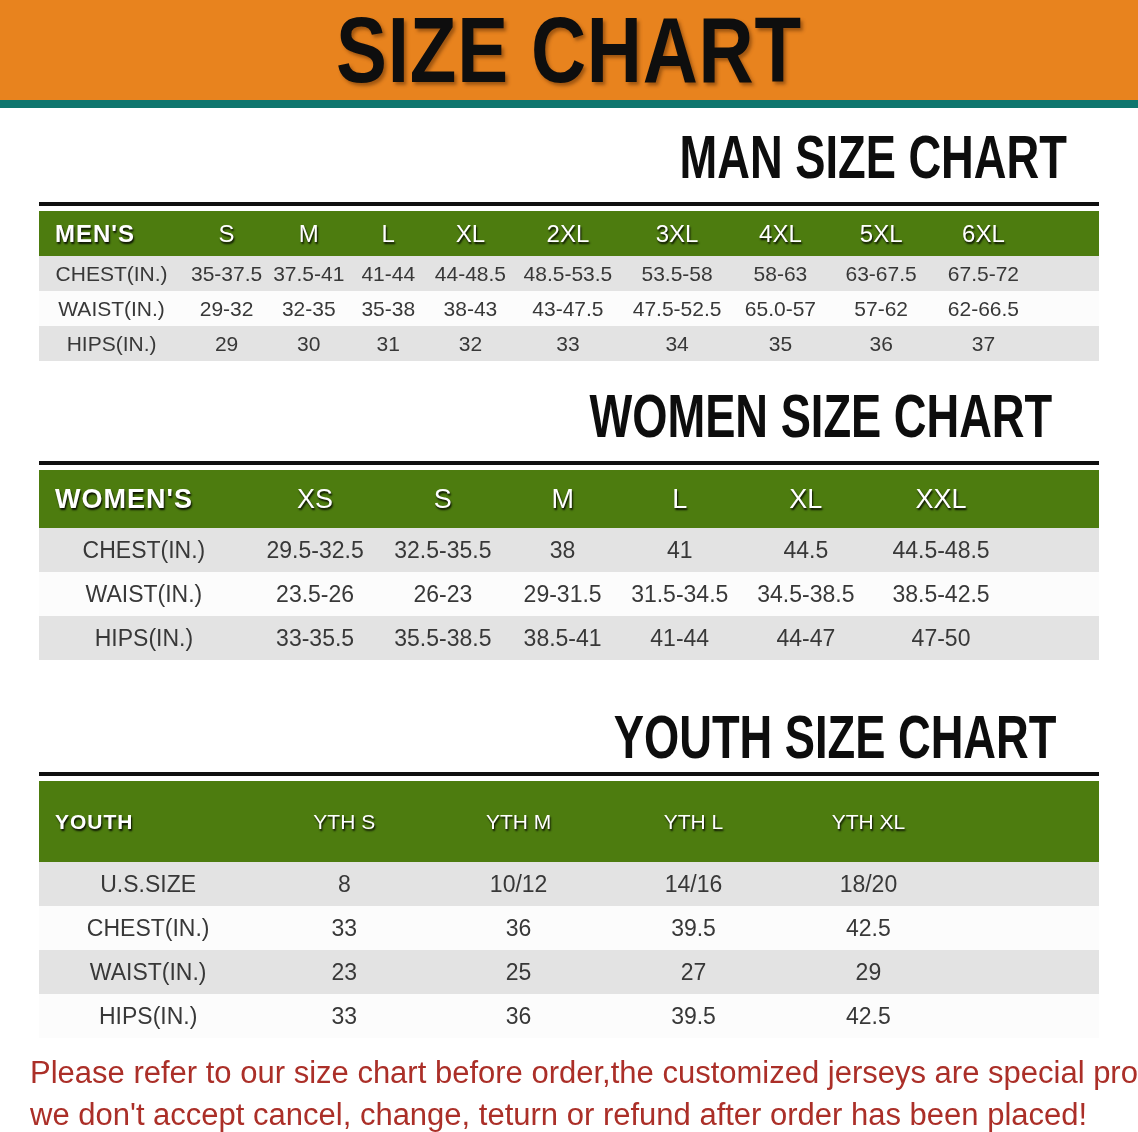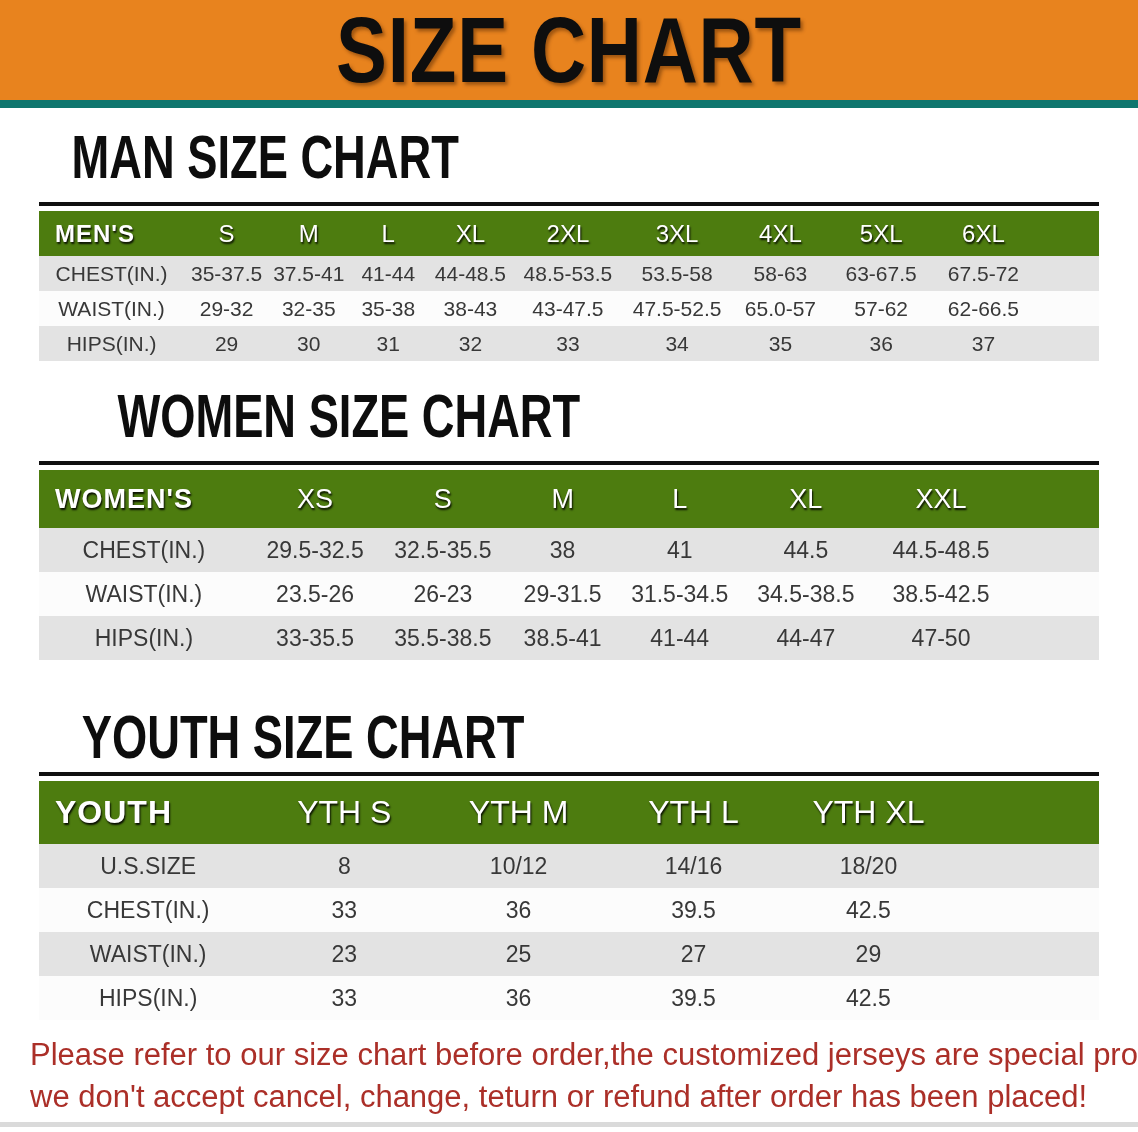--- a/index.html
+++ b/index.html
@@ -32,21 +32,21 @@
     font-size: 93px;
     font-weight: bold;
     letter-spacing: 1px;
     color: #0e0e0e;
     line-height: 1;
     text-shadow: 3px 3px 4px rgba(70, 30, 0, 0.45);
     white-space: nowrap;
   }
   
   .section-title {
-    text-align: left;
+    text-align: right;
     line-height: 1;
   }
   .section-title .cond {
     display: inline-block;
     transform: scaleX(0.73);
     transform-origin: center;
     font-size: 62px;
     font-weight: bold;
     color: #0d0d0d;
     white-space: nowrap;
@@ -92,21 +92,21 @@
   tr.row-gray  td { background: #e3e3e3; }
   tr.row-white td { background: #fcfcfc; }
   td { color: #383838; }
   
   .men tr.band th { height: 45px; font-size: 24px; }
   .men td { height: 35px; font-size: 21px; }
   
   .women tr.band th { height: 58px; font-size: 27px; }
   .women td { height: 44px; font-size: 23px; }
   
-  .youth tr.band th { height: 63px; font-size: 32px; }
+  .youth tr.band th { height: 81px; font-size: 21px; }
   .youth td { height: 44px; font-size: 23px; }
   
   .footer {
     margin-top: 14px;
     padding: 0 30px;
     color: #ab2f28;
     font-size: 31px;
   }
   .footer-line { line-height: 42px; white-space: nowrap; }
   .bottom-strip {

